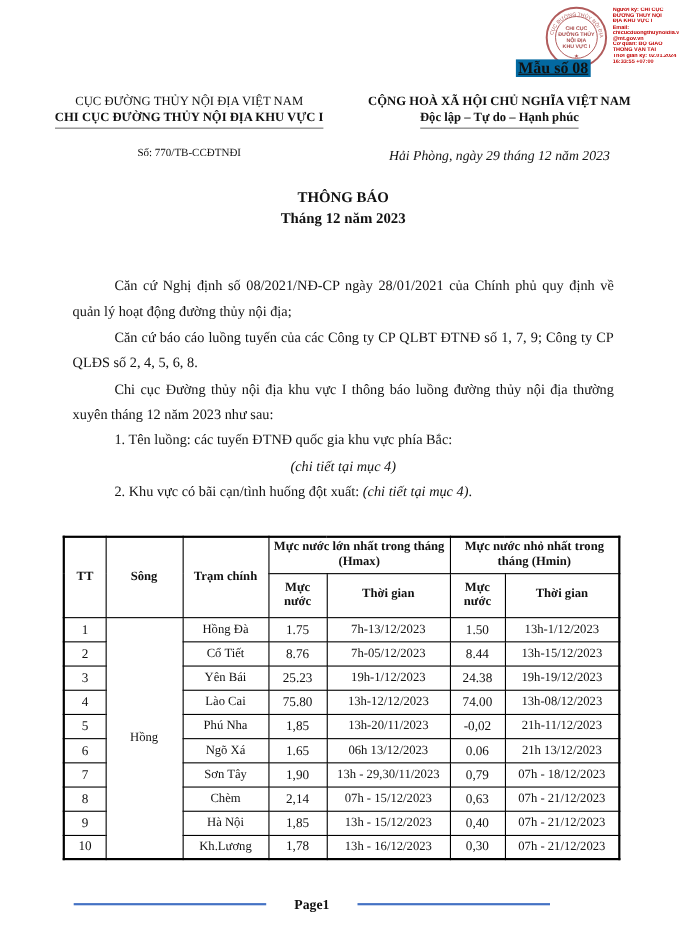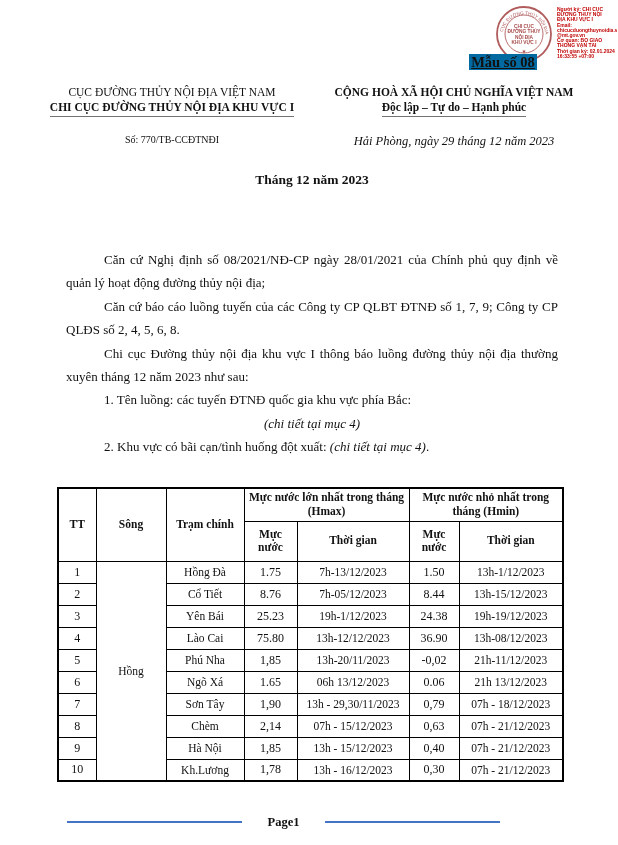--- a/index.html
+++ b/index.html
@@ -109,20 +109,21 @@
 </div>
 <div class="doc-number">Số:  770/TB-CCĐTNĐI</div>
 
 <div class="hdr-right">
   <div class="bold">CỘNG HOÀ XÃ HỘI CHỦ NGHĨA VIỆT NAM</div>
   <div class="bold"><span class="under-span">Độc lập – Tự do – Hạnh phúc</span></div>
 </div>
 <div class="place-date">Hải Phòng, ngày 29 tháng 12 năm 2023</div>
 
 <div class="title-block">
+  <div>THÔNG BÁO</div>
   <div>Tháng 12 năm 2023</div>
 </div>
 
 <div class="body-block">
   <p>Căn cứ Nghị định số 08/2021/NĐ-CP ngày 28/01/2021 của Chính phủ quy định về quản lý hoạt động đường thủy nội địa;</p>
   <p>Căn cứ báo cáo luồng tuyến của các Công ty CP QLBT ĐTNĐ số 1, 7, 9; Công ty CP QLĐS số 2, 4, 5, 6, 8.</p>
   <p>Chi cục Đường thủy nội địa khu vực I thông báo luồng đường thủy nội địa thường xuyên tháng 12 năm 2023 như sau:</p>
   <p>1. Tên luồng: các tuyến ĐTNĐ quốc gia khu vực phía Bắc:</p>
   <p class="center-note">(chi tiết tại mục 4)</p>
   <p><span>2. Khu vực có bãi cạn/tình huống đột xuất: </span><span class="it">(chi tiết tại mục 4)</span><span>.</span></p>
@@ -175,21 +176,21 @@
     <td class="num">25.23</td>
     <td>19h-1/12/2023</td>
     <td class="num">24.38</td>
     <td>19h-19/12/2023</td>
   </tr>
   <tr class="datarow">
     <td class="num">4</td>
     <td>Lào Cai</td>
     <td class="num">75.80</td>
     <td>13h-12/12/2023</td>
-    <td class="num">36.90</td>
+    <td class="num">74.00</td>
     <td>13h-08/12/2023</td>
   </tr>
   <tr class="datarow">
     <td class="num">5</td>
     <td>Phú Nha</td>
     <td class="num">1,85</td>
     <td>13h-20/11/2023</td>
     <td class="num">-0,02</td>
     <td>21h-11/12/2023</td>
   </tr>

